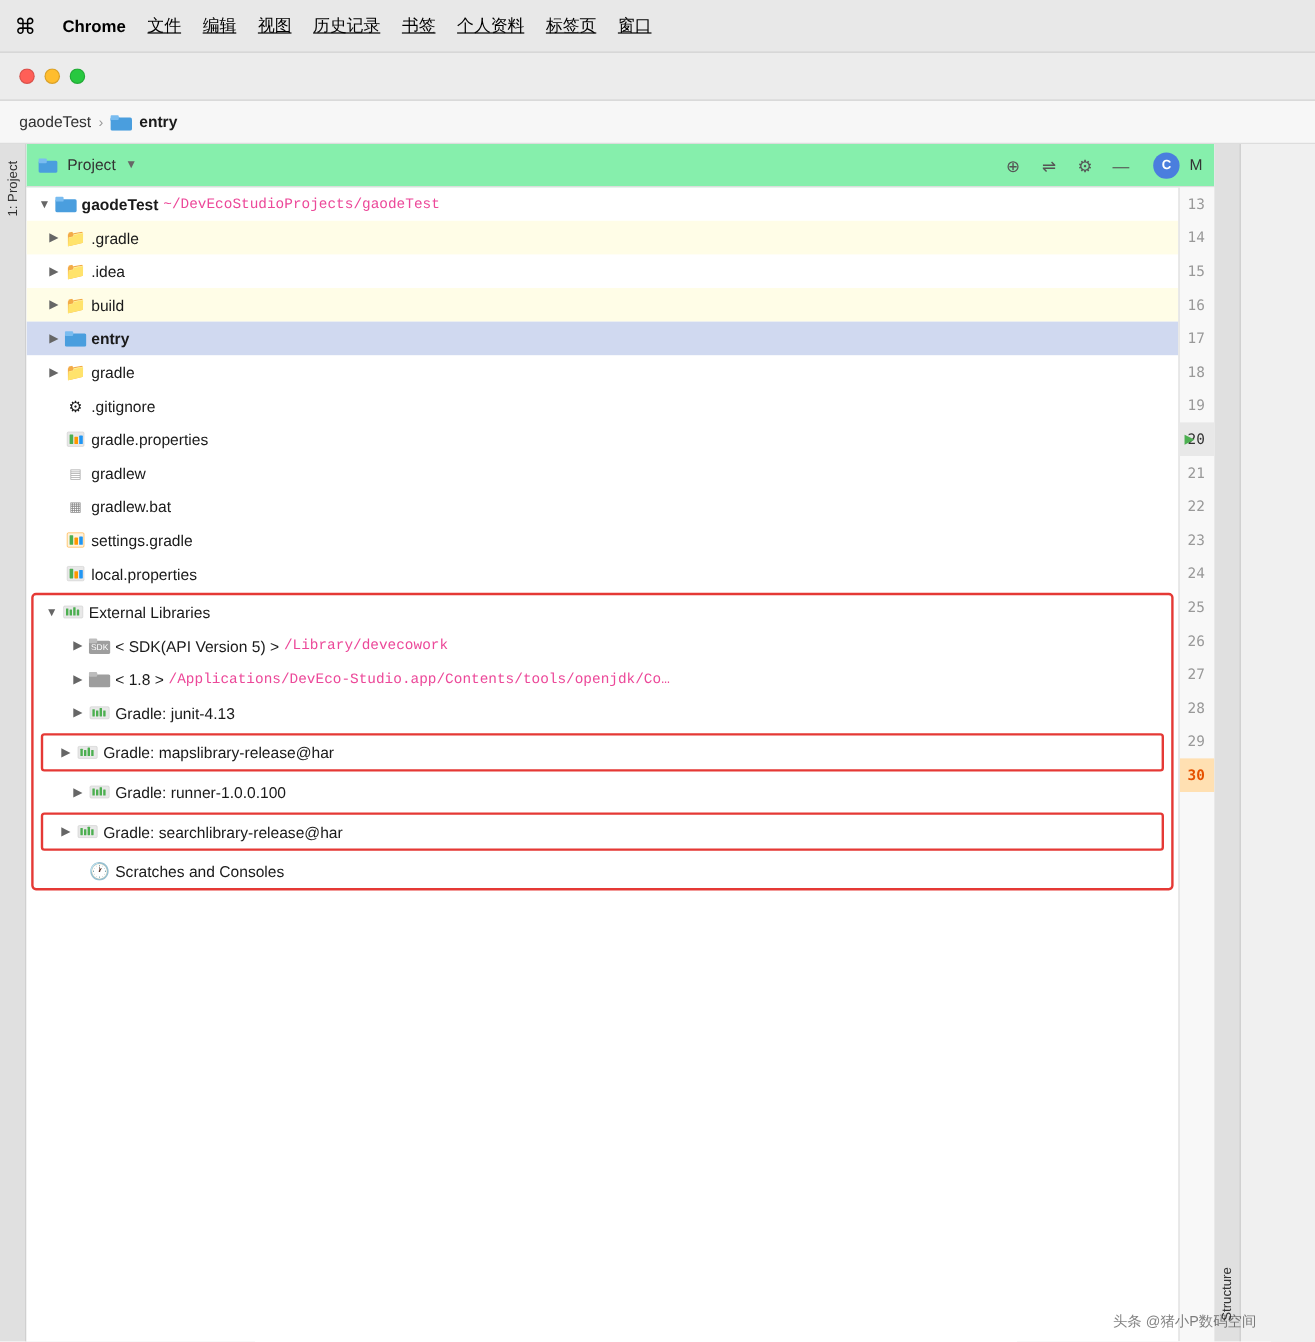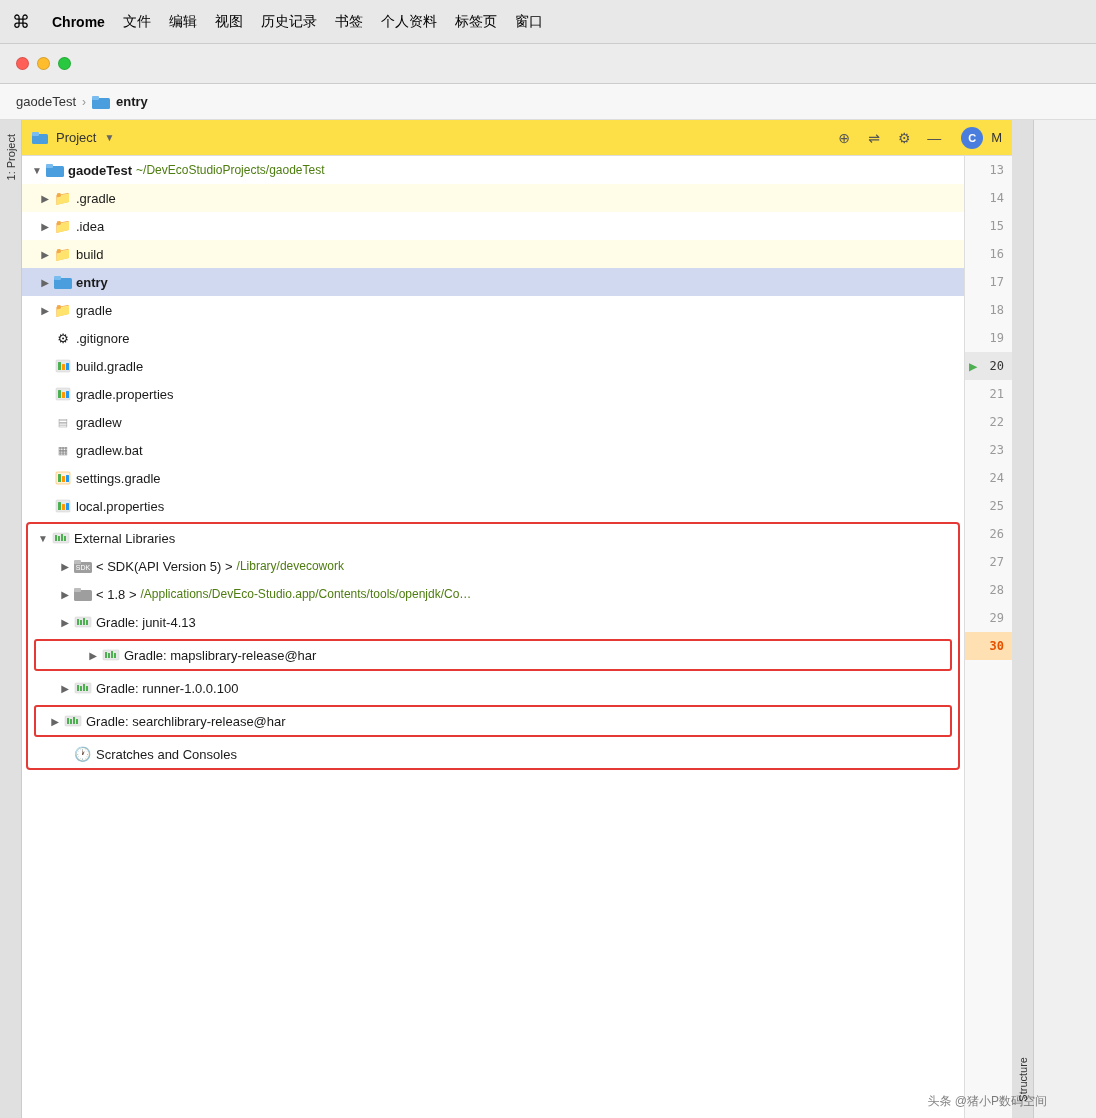--- a/index.html
+++ b/index.html
@@ -29,20 +29,21 @@
     }
     .menu-bar .app-name {
       font-weight: 700;
       font-size: 14px;
       text-align: center;
     }
     .menu-bar .menu-item {
       font-size: 14px;
       color: #000;
       cursor: default;
+      text-decoration: underline;
     }
 
     
     .window-chrome {
       background: #ececec;
       height: 40px;
       display: flex;
       align-items: center;
       padding: 0 16px;
       gap: 8px;
@@ -106,21 +107,21 @@
       width: 990px;
       background: #fff;
       display: flex;
       flex-direction: column;
       overflow: hidden;
     }
 
     
     .panel-toolbar {
       height: 36px;
-      background: #fde047;
+      background: #86efac;
       display: flex;
       align-items: center;
       padding: 0 10px;
       gap: 8px;
       border-bottom: 1px solid #ddd;
     }
     .toolbar-title {
       font-size: 13px;
       font-weight: 500;
       color: #333;
@@ -151,21 +152,21 @@
       color: white;
       font-size: 11px;
       display: flex;
       align-items: center;
       justify-content: center;
       font-weight: 700;
     }
 
     
     .line-numbers {
-      width: 48px;
+      width: 30px;
       background: #f8f8f8;
       border-left: 1px solid #ddd;
       flex-shrink: 0;
       display: flex;
       flex-direction: column;
       overflow: hidden;
     }
     .line-num {
       height: 28px;
       display: flex;
@@ -258,23 +259,24 @@
       height: 28px;
       display: flex;
       align-items: center;
       padding-left: 30px;
       font-size: 13px;
       color: #1a1a1a;
       cursor: default;
       white-space: nowrap;
     }
     .path-text {
-      color: #4d7c0f;
+      color: #ec4899;
       font-size: 12px;
       margin-left: 4px;
+      font-family: Liberation Mono, monospace;
     }
 
     
     .watermark {
       position: absolute;
       bottom: 8px;
       right: 49px;
       font-size: 12px;
       color: rgba(0,0,0,0.5);
       pointer-events: none;
@@ -396,32 +398,20 @@
           <span class="file-icon icon-folder-gray">📁</span>
           <span>gradle</span>
         </div>
 
         <div class="tree-item tree-indent-1">
           <span class="expand-arrow empty"></span>
           <span class="file-icon" style="font-size:13px;">⚙</span>
           <span>.gitignore</span>
         </div>
 
-        <div class="tree-item tree-indent-1">
-          <span class="expand-arrow empty"></span>
-          <span class="file-icon">
-            <svg width="16" height="14" viewBox="0 0 16 14">
-              <rect x="1" y="1" width="14" height="12" rx="1" fill="#e8e8e8" stroke="#ccc" stroke-width="0.5"></rect>
-              <rect x="3" y="3" width="3" height="8" fill="#4caf50" rx="0.5"></rect>
-              <rect x="7" y="5" width="3" height="6" fill="#ff9800" rx="0.5"></rect>
-              <rect x="11" y="4" width="3" height="7" fill="#2196f3" rx="0.5"></rect>
-            </svg>
-          </span>
-          <span>build.gradle</span>
-        </div>
 
         <div class="tree-item tree-indent-1">
           <span class="expand-arrow empty"></span>
           <span class="file-icon">
             <svg width="16" height="14" viewBox="0 0 16 14">
               <rect x="1" y="1" width="14" height="12" rx="1" fill="#e8e8e8" stroke="#ccc" stroke-width="0.5"></rect>
               <rect x="3" y="3" width="3" height="8" fill="#4caf50" rx="0.5"></rect>
               <rect x="7" y="5" width="3" height="6" fill="#ff9800" rx="0.5"></rect>
               <rect x="11" y="4" width="3" height="7" fill="#2196f3" rx="0.5"></rect>
             </svg>
@@ -517,21 +507,21 @@
                 <rect x="3" y="4" width="2" height="6" fill="#4caf50" rx="0.3"></rect>
                 <rect x="6" y="5" width="2" height="5" fill="#4caf50" rx="0.3"></rect>
                 <rect x="9" y="3" width="2" height="7" fill="#4caf50" rx="0.3"></rect>
                 <rect x="12" y="5" width="2" height="5" fill="#4caf50" rx="0.3"></rect>
               </svg>
             </span>
             <span>Gradle: junit-4.13</span>
           </div>
 
           <div style="border: 2px solid #e53935; border-radius:3px; margin: 3px 6px;">
-            <div class="ext-lib-item" style="padding-left:12px;margin-left:38px;">
+            <div class="ext-lib-item" style="padding-left:12px;">
               <span class="expand-arrow collapsed"></span>
               <span class="file-icon">
                 <svg width="18" height="14" viewBox="0 0 18 14">
                   <rect x="1" y="2" width="16" height="10" rx="1" fill="#e8e8e8" stroke="#ccc" stroke-width="0.5"></rect>
                   <rect x="3" y="4" width="2" height="6" fill="#4caf50" rx="0.3"></rect>
                   <rect x="6" y="5" width="2" height="5" fill="#4caf50" rx="0.3"></rect>
                   <rect x="9" y="3" width="2" height="7" fill="#4caf50" rx="0.3"></rect>
                   <rect x="12" y="5" width="2" height="5" fill="#4caf50" rx="0.3"></rect>
                 </svg>
               </span>

